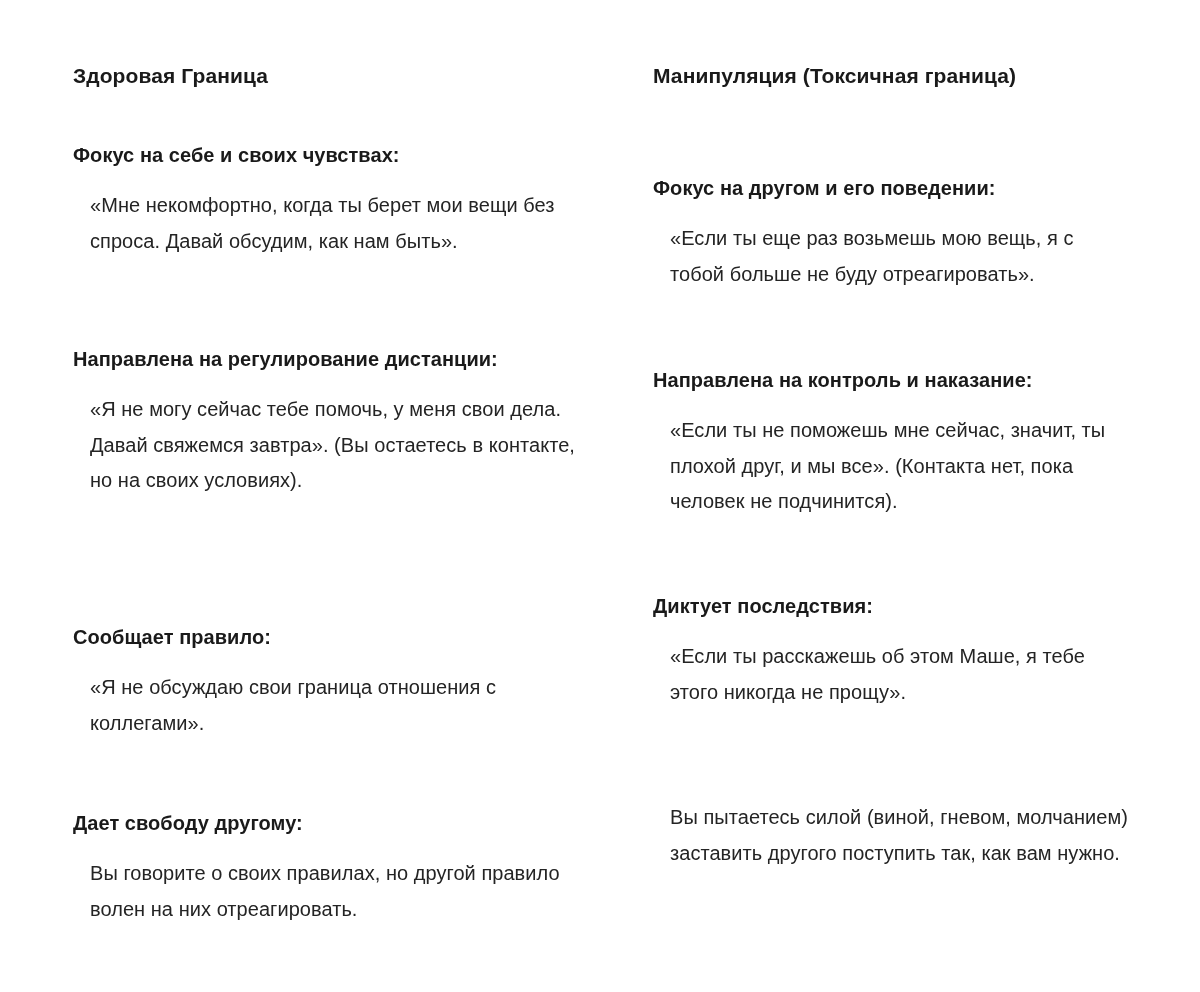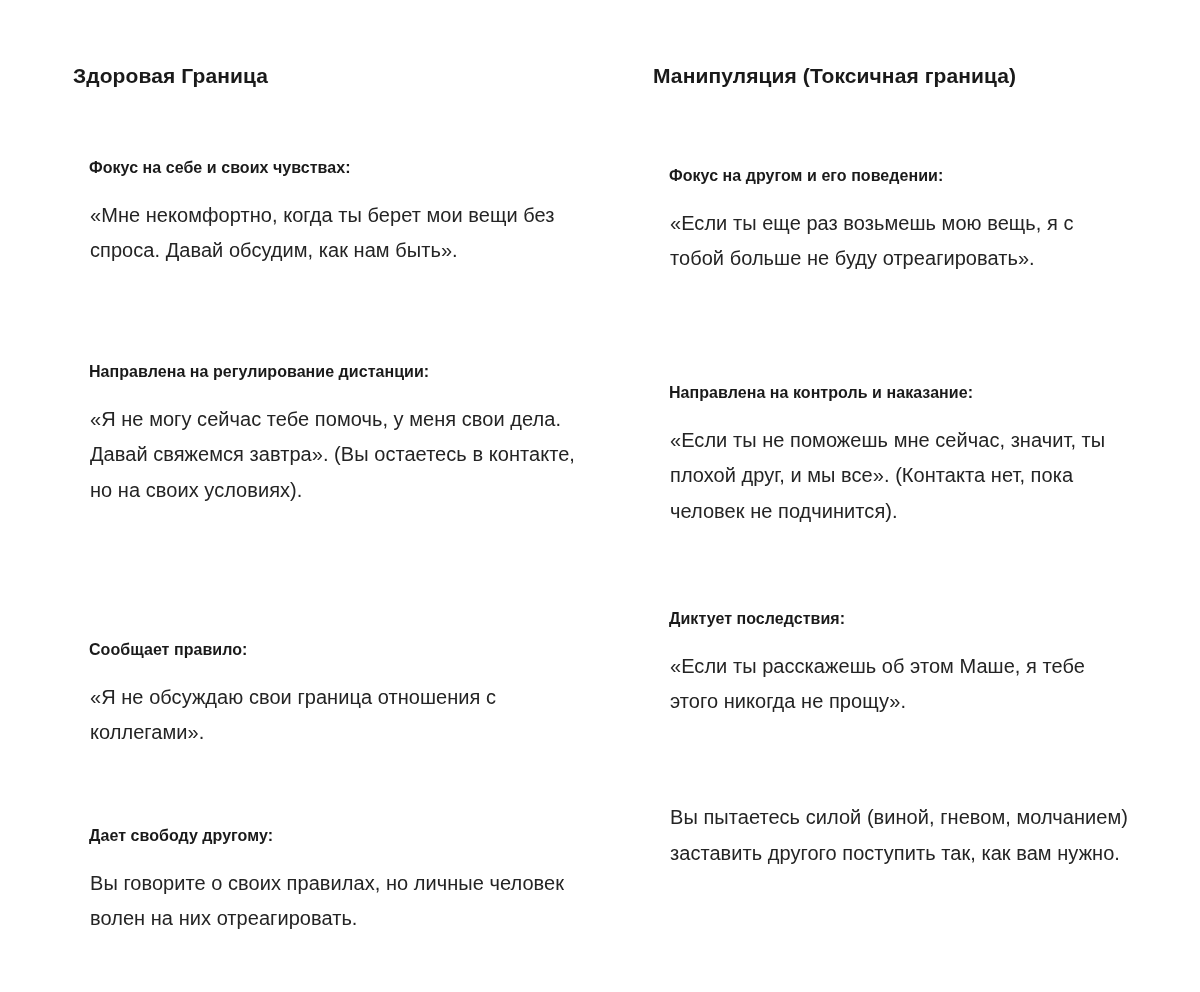--- a/index.html
+++ b/index.html
@@ -43,22 +43,22 @@
   .column.left  .col-title { top: 62px; }
   .column.right .col-title { top: 62px; }
 
   .section {
     position: absolute;
     left: 0;
     width: 100%;
   }
 
   .sec-heading {
-    margin: 16px;
-    font-size: 16px;
+    margin: 0;
+    font-size: 20px;
     font-weight: bold;
     line-height: 1.55;
     letter-spacing: 0.05px;
     color: #1a1a1a;
   }
 
   .sec-body {
     margin: 17px;
     font-size: 20px;
     font-weight: normal;
@@ -67,21 +67,21 @@
     color: #242424;
   }
 
   
   .column.left  .section.s0 { top: 140px; }
   .column.left  .section.s1 { top: 344px; }
   .column.left  .section.s2 { top: 622px; }
   .column.left  .section.s3 { top: 808px; }
 
   
-  .column.right .section.s0 { top: 148px; }
+  .column.right .section.s0 { top: 173px; }
   .column.right .section.s1 { top: 365px; }
   .column.right .section.s2 { top: 591px; }
   .column.right .section.s3 { top: 783px; }
 </style>
 </head>
 <body>
 
 <div class="sheet">
 
   <div class="column left">
@@ -98,21 +98,21 @@
       <p class="sec-body">«Я не могу сейчас тебе помочь, у меня свои дела. Давай свяжемся завтра». (Вы остаетесь в контакте, но на своих условиях).</p>
     </div>
 
     <div class="section s2">
       <h3 class="sec-heading">Сообщает правило:</h3>
       <p class="sec-body">«Я не обсуждаю свои граница отношения с коллегами».</p>
     </div>
 
     <div class="section s3">
       <h3 class="sec-heading">Дает свободу другому:</h3>
-      <p class="sec-body">Вы говорите о своих правилах, но личные человек волен на них отреагировать.</p>
+      <p class="sec-body">Вы говорите о своих правилах, но другой правило волен на них отреагировать.</p>
     </div>
 
   </div>
 
   <div class="column right">
 
     <h2 class="col-title">Манипуляция (Токсичная граница)</h2>
 
     <div class="section s0">
       <h3 class="sec-heading">Фокус на другом и его поведении:</h3>

